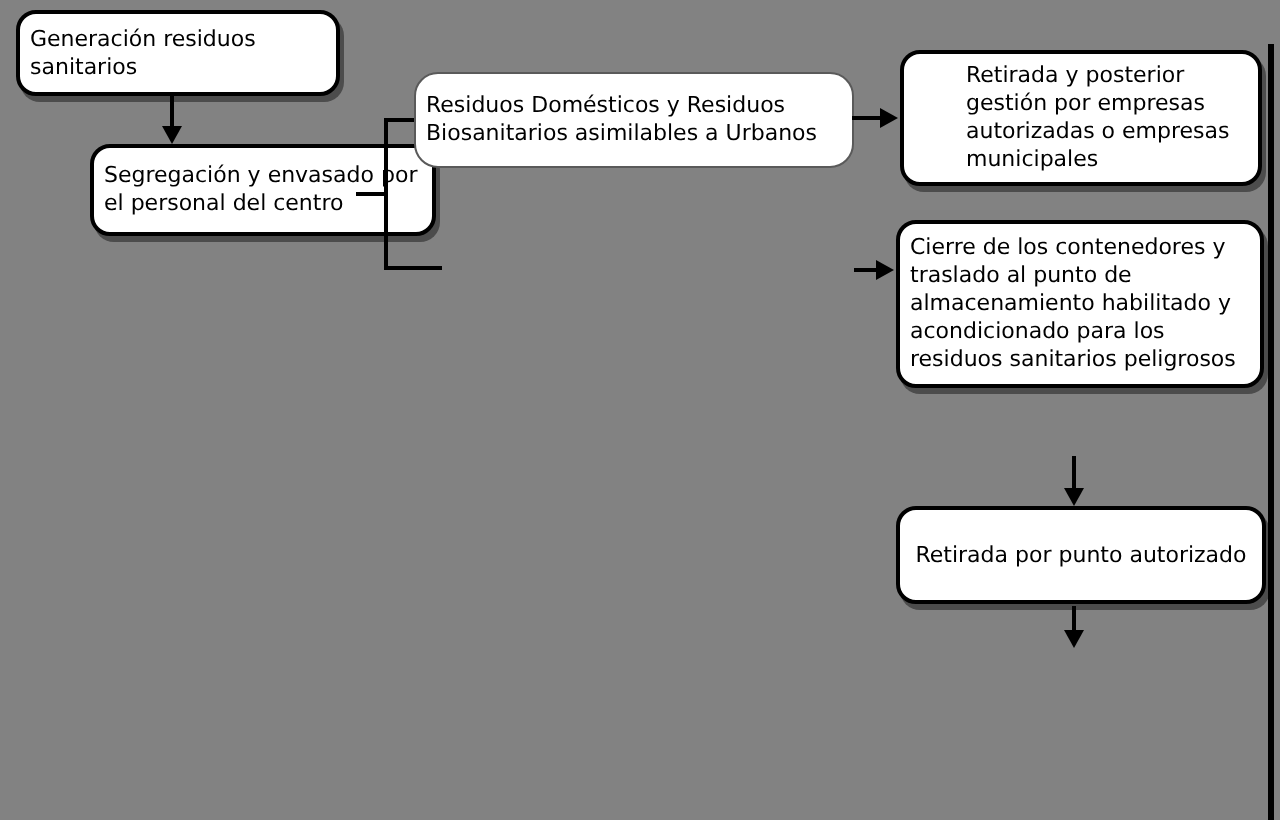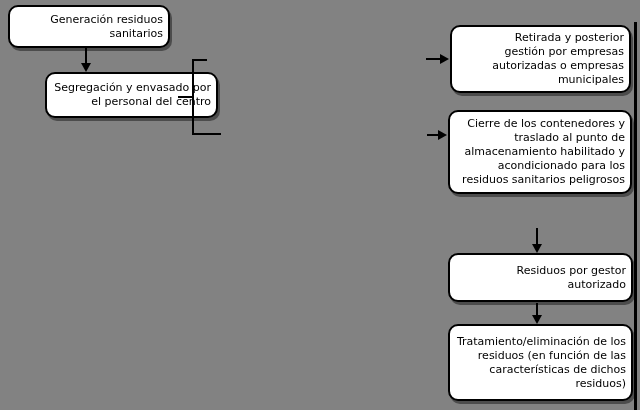--- a/index.html
+++ b/index.html
@@ -5,21 +5,21 @@
   html,body{margin:0;padding:0;}
   #canvas{
     position:relative; width:640px; height:410px;
     background:#828282; overflow:hidden;
     font-family:"DejaVu Sans","Liberation Sans",sans-serif;
     font-size:11px; line-height:14px; color:#000;
   }
   .box{
     position:absolute; background:#ffffff; box-sizing:border-box;
     display:flex; align-items:center; justify-content:center;
-    text-align:right; padding:2px 5px;
+    text-align:left; padding:2px 5px;
   }
   .box.strong{
     border:2px solid #000; border-radius:10px;
     box-shadow:2px 3px 0 #4c4c4c;
   }
   .box.light{
     border:1px solid #5a5a5a; border-radius:12px;
   }
   .line{ position:absolute; background:#000; }
   .ah-down{
@@ -42,24 +42,24 @@
   #n6{ left:448px; top:253px; width:185px; height:49px; }
   #n7{ left:448px; top:324px; width:185px; height:77px; }
 </style>
 </head>
 <body>
 
 <div id="canvas">
 
   <div id="n0" class="box strong">Generación residuos sanitarios</div>
   <div id="n1" class="box strong">Segregación y envasado por el personal del centro</div>
+  <div id="n2" class="box light">Residuos Domésticos y Residuos Biosanitarios asimilables a Urbanos</div>
   <div id="n4" class="box strong">Retirada y posterior gestión por empresas autorizadas o empresas municipales</div>
   <div id="n5" class="box strong">Cierre de los contenedores y traslado al punto de almacenamiento habilitado y acondicionado para los residuos  sanitarios peligrosos</div>
-  <div id="n6" class="box strong">Residuos por gestor autorizado</div>
-  <div id="n7" class="box strong">Tratamiento/eliminación de los residuos  (en función de las características de dichos residuos)</div>
+  <div id="n6" class="box strong">Retirada por punto autorizado</div>
 
   <div class="line" style="left:85px;  top:48px;  width:2px;  height:17px;"></div>
   <div class="ah-down" style="left:81px;  top:63px;"></div>
 
   <div class="line" style="left:178px; top:96px;  width:16px; height:2px;"></div>
   <div class="line" style="left:192px; top:59px;  width:2px;  height:76px;"></div>
   <div class="line" style="left:192px; top:59px;  width:15px; height:2px;"></div>
   <div class="line" style="left:192px; top:133px; width:29px; height:2px;"></div>
 
   <div class="line" style="left:426px; top:58px;  width:15px; height:2px;"></div>

